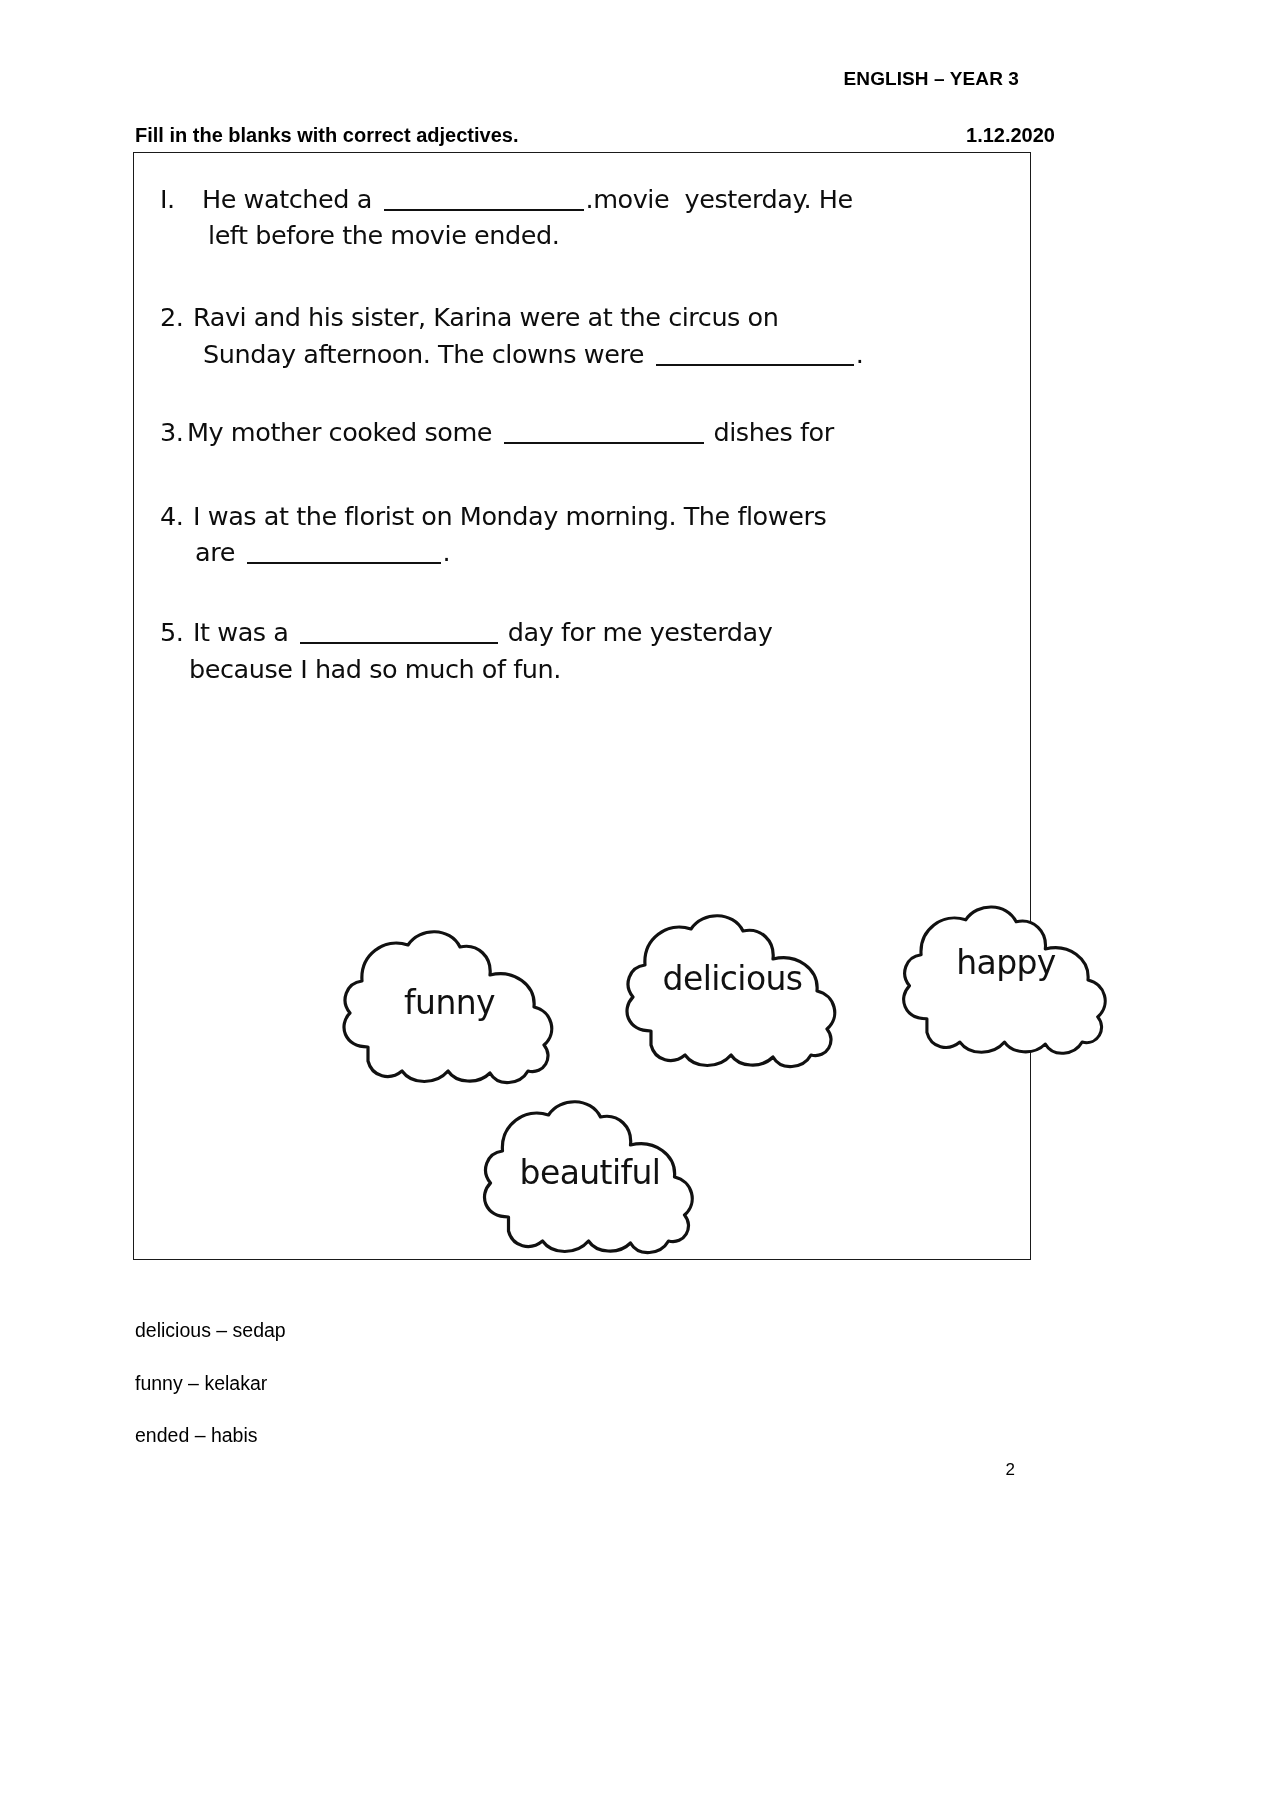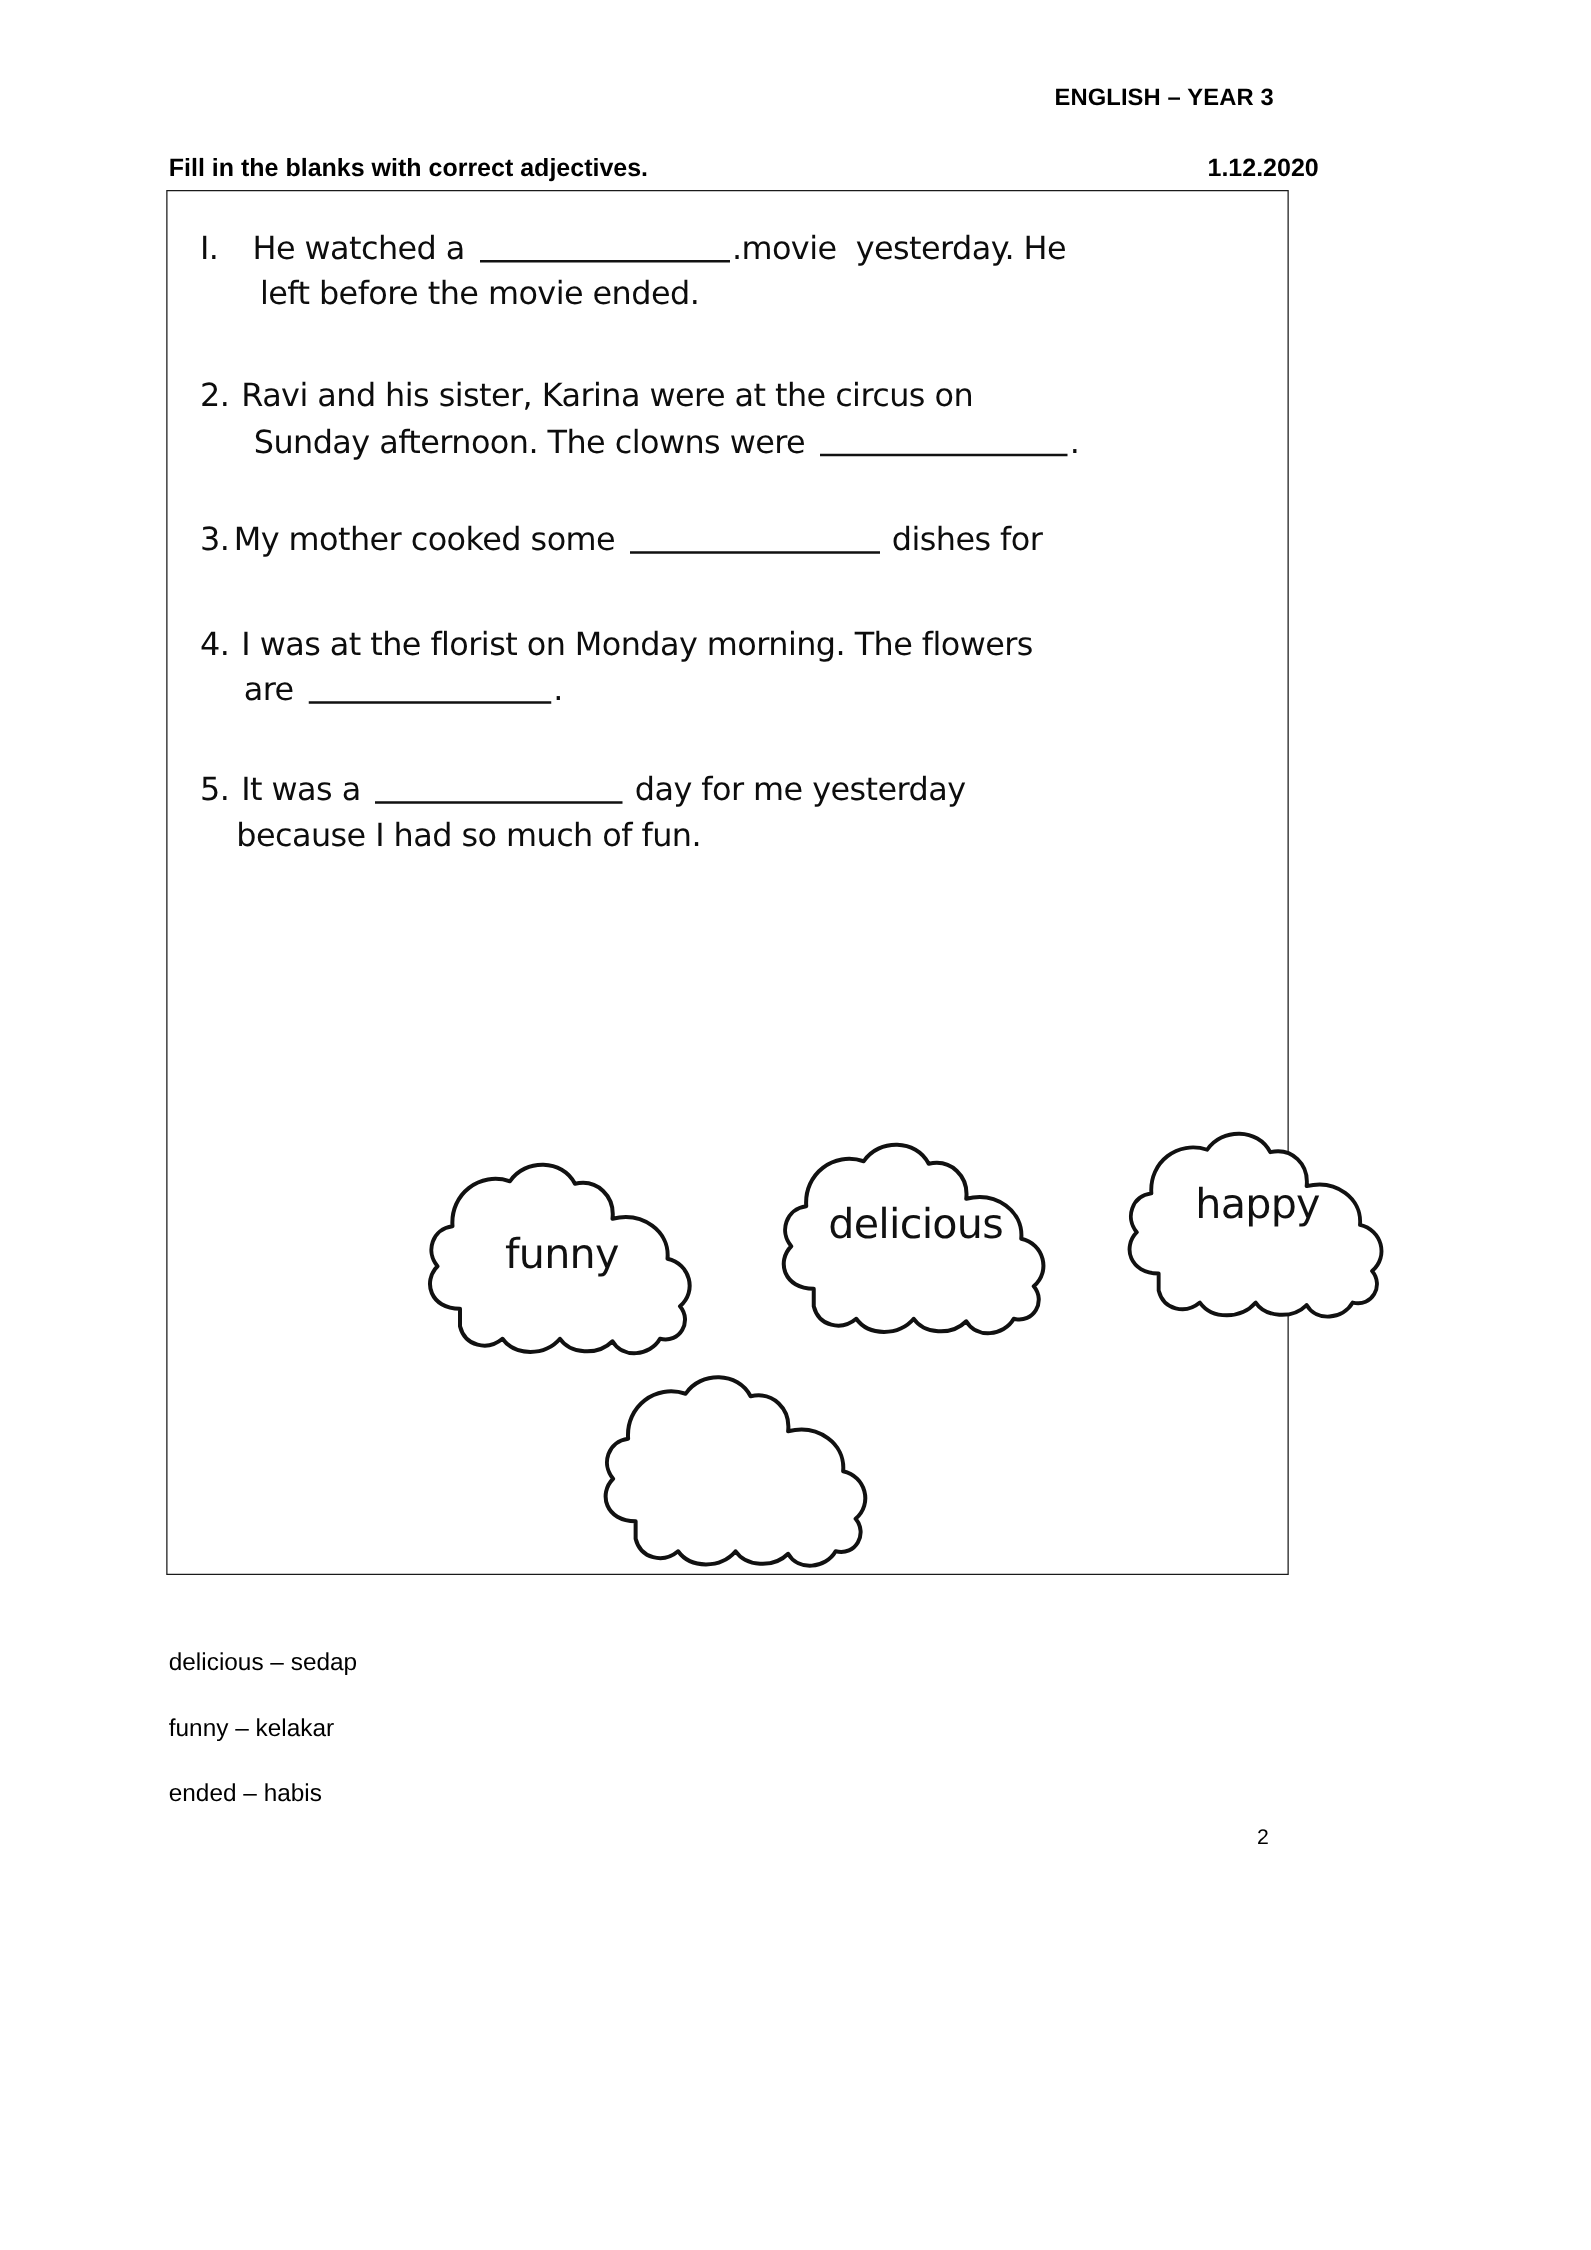--- a/index.html
+++ b/index.html
@@ -249,20 +249,21 @@
         <svg viewBox="0 0 235 170" width="228" height="168">
           <path d="M36 126 C12 126 6 104 18 92 C8 80 14 62 30 60 C28 34 52 16 76 24 C88 6 118 6 128 26 C146 22 160 36 158 54 C182 48 204 64 202 86 C220 90 226 112 212 124 C222 136 212 154 196 150 C188 164 166 166 158 152 C146 164 124 162 116 150 C104 164 80 164 70 150 C58 160 40 156 36 140 Z" fill="#ffffff" stroke="#111111" stroke-width="3.2" stroke-linejoin="round"></path>
         </svg>
         <span class="cloud-label">happy</span>
       </div>
 
       <div class="cloud cl-beautiful">
         <svg viewBox="0 0 235 170" width="240" height="170">
           <path d="M36 126 C12 126 6 104 18 92 C8 80 14 62 30 60 C28 34 52 16 76 24 C88 6 118 6 128 26 C146 22 160 36 158 54 C182 48 204 64 202 86 C220 90 226 112 212 124 C222 136 212 154 196 150 C188 164 166 166 158 152 C146 164 124 162 116 150 C104 164 80 164 70 150 C58 160 40 156 36 140 Z" fill="#ffffff" stroke="#111111" stroke-width="3.2" stroke-linejoin="round"></path>
         </svg>
+        <span class="cloud-label">beautiful</span>
       </div>
 
 
     </div>
 
   </div>
 
   <div class="glossary">
     <div class="gloss-line">delicious – sedap</div>
     <div class="gloss-line">funny – kelakar</div>

